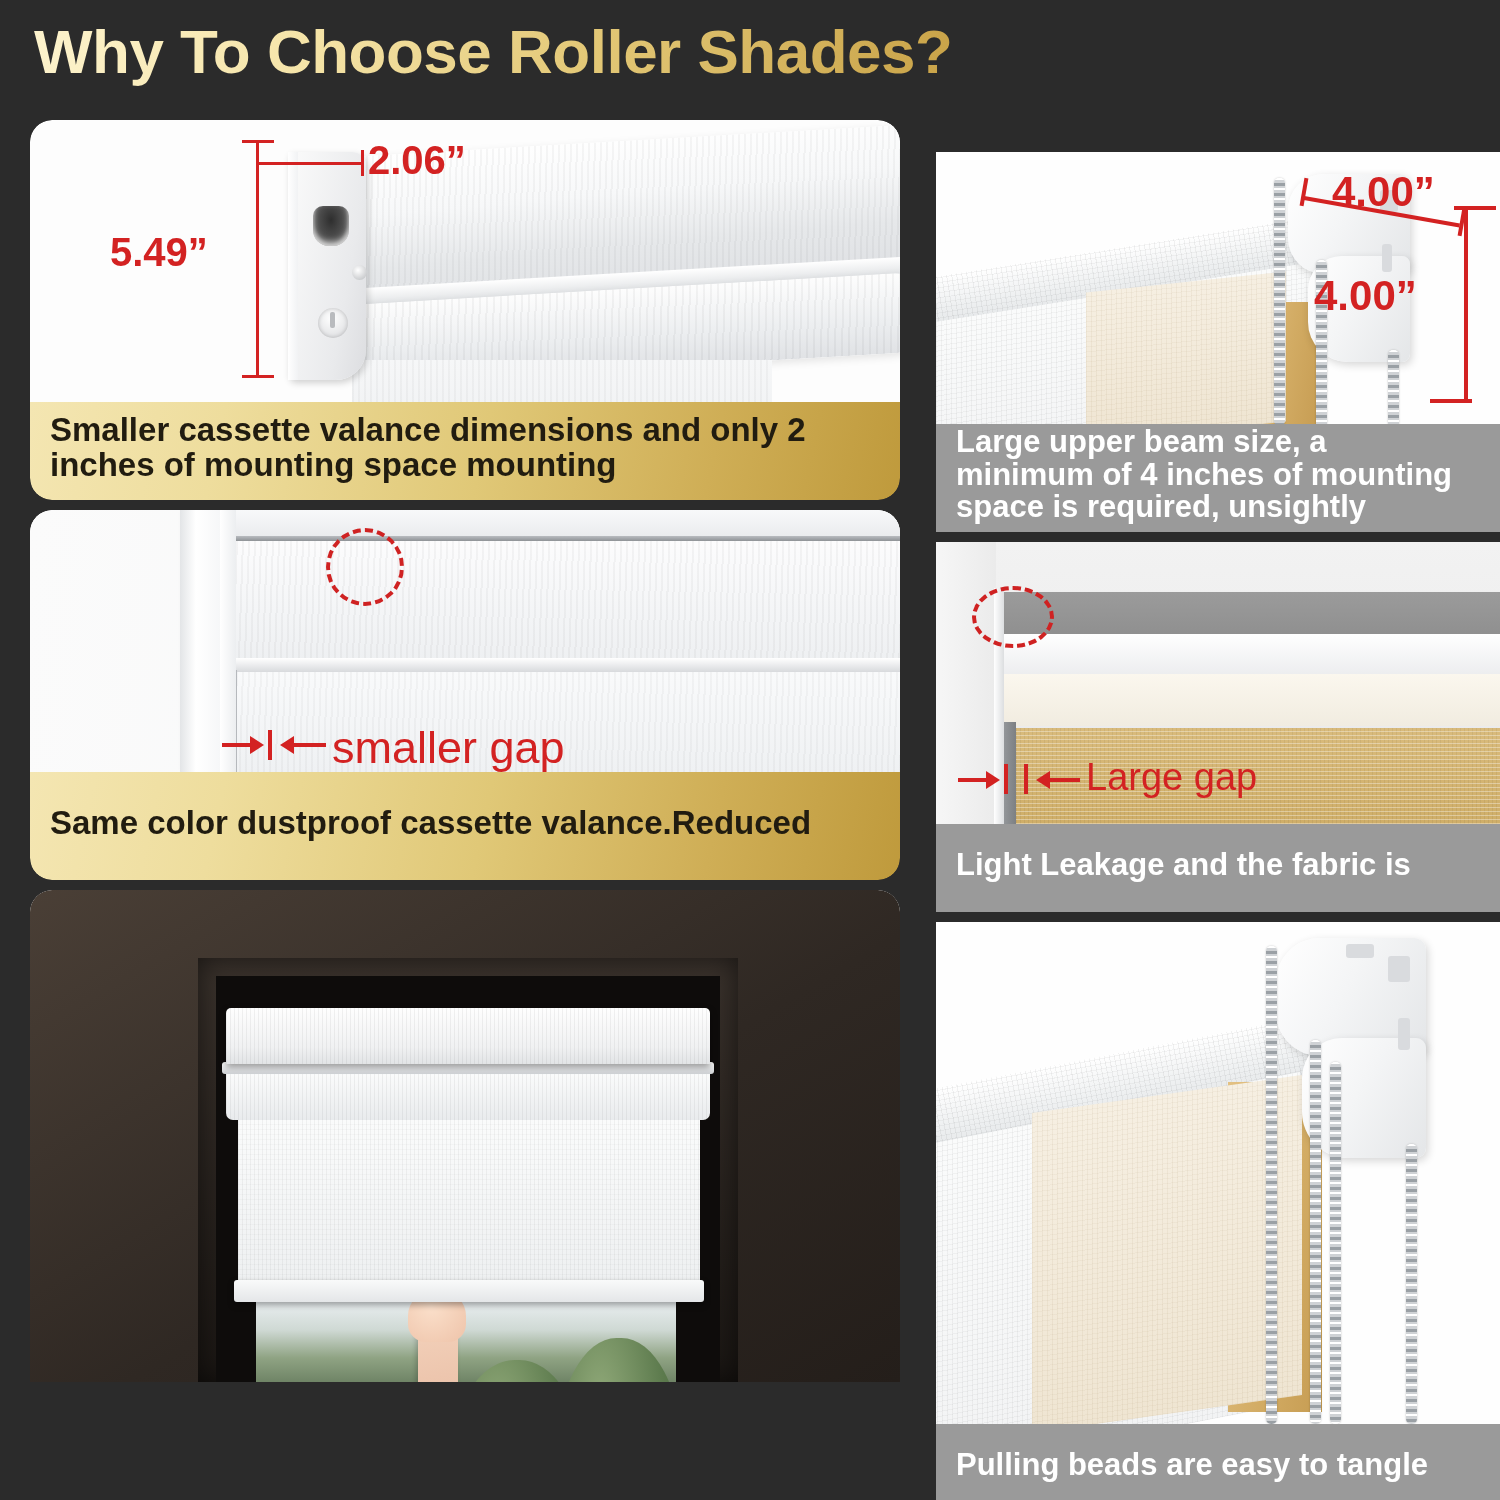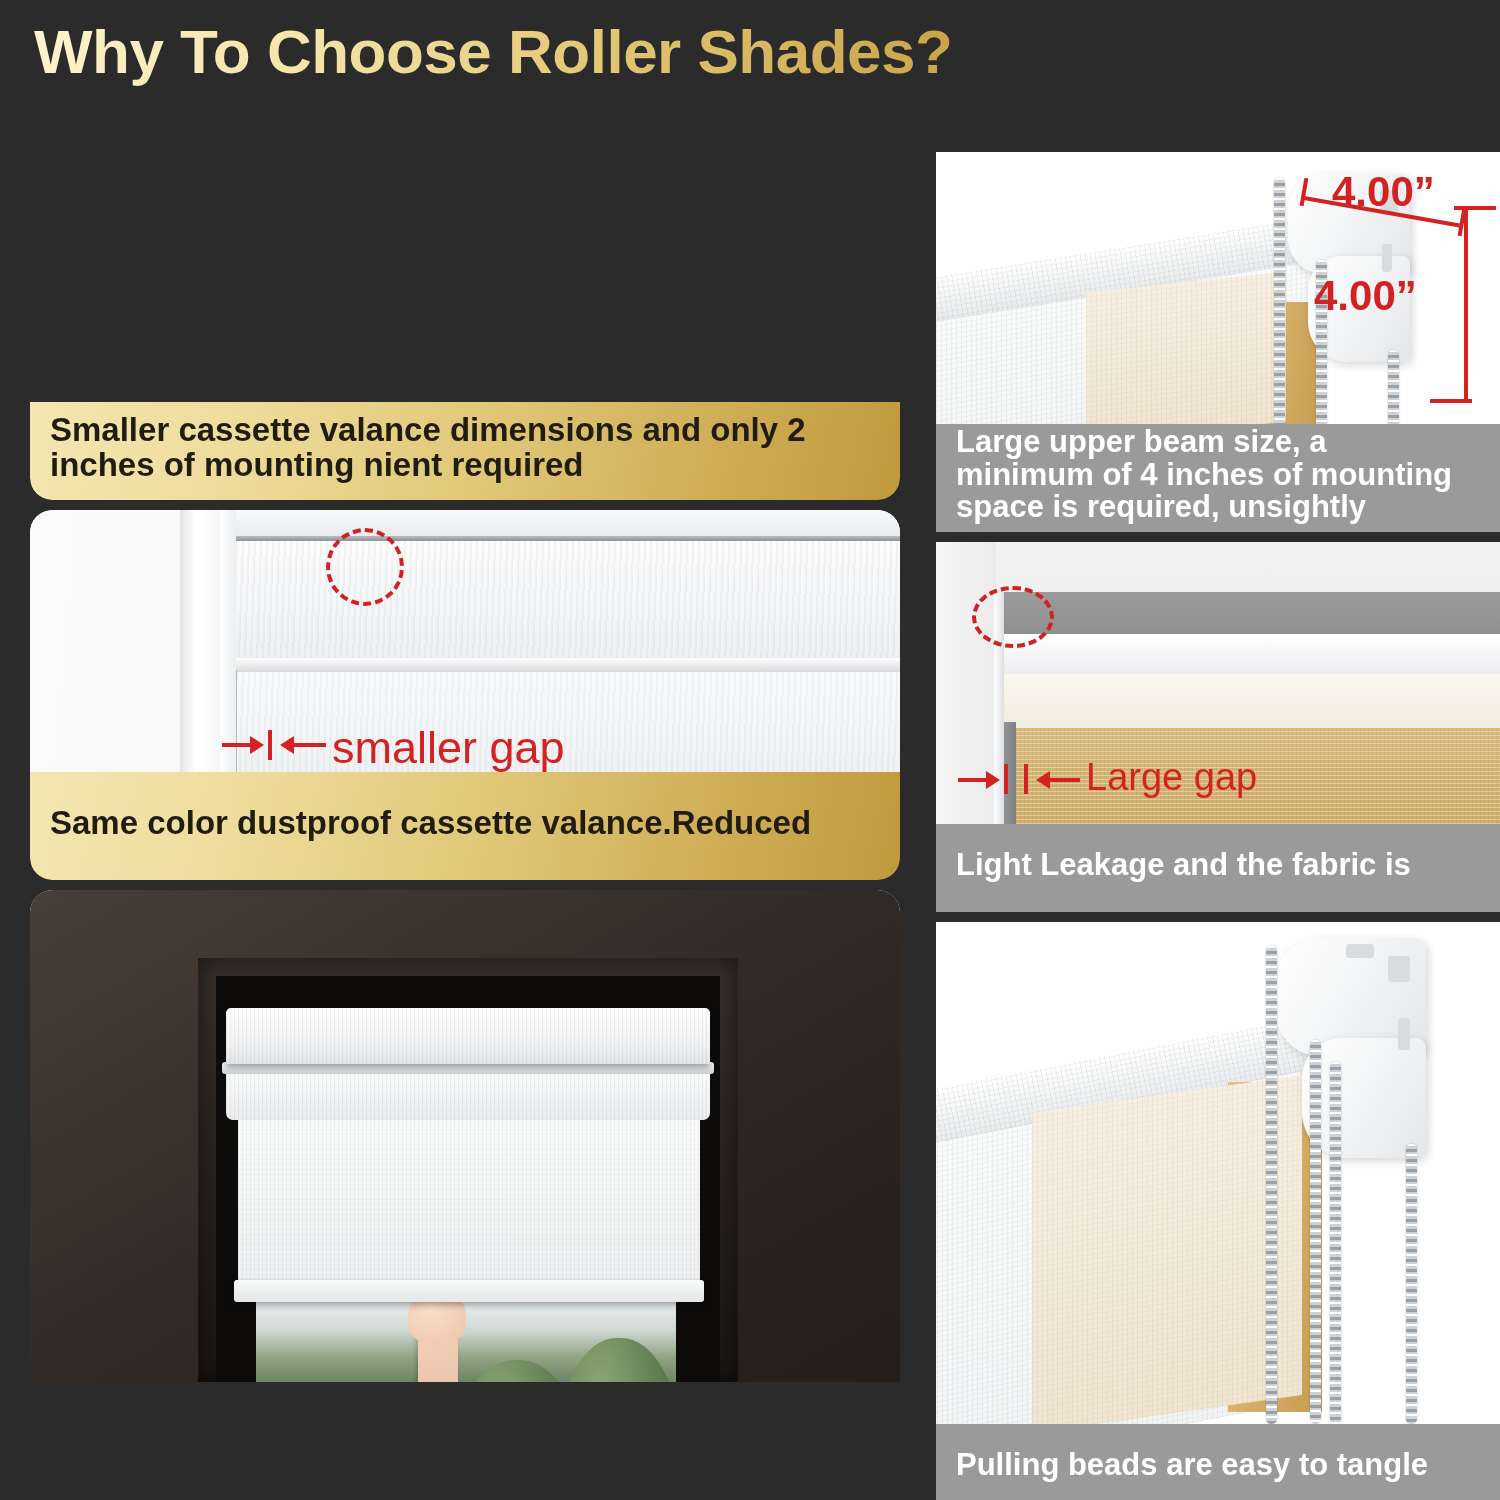--- a/index.html
+++ b/index.html
@@ -263,24 +263,46 @@
   .bl-fist { position:absolute; left:378px; top:400px; width:58px; height:52px;
     background:radial-gradient(ellipse at 40% 30%,#fbe0cb,#eec3a9);
     border-radius:26px 26px 18px 18px; }
 </style>
 </head>
 <body>
 
 <div class="title">Why To Choose Roller Shades?</div>
 
 <div class="panel pL rowA">
+  <div class="photo tl-bg" style="height:282px">
+    <div class="scene">
+      <div class="cass-body"></div>
+      <div class="cass-lip"></div>
+      <div class="cass-roll"></div>
+      <div class="cass-fab"></div>
+      <div class="cass-end"></div>
+      <div class="cass-slot"></div>
+      <div class="cass-screw"></div>
+      <div class="cass-pin"></div>
+
+      <div class="dimline" style="left:226px;top:42px;width:108px;height:3px;"></div>
+      <div class="tick" style="left:226px;top:30px;height:26px;"></div>
+      <div class="tick" style="left:331px;top:30px;height:26px;"></div>
+      <div class="dim" style="left:338px;top:18px;font-size:40px;">2.06”</div>
+
+      <div class="dimline" style="left:226px;top:20px;width:3px;height:238px;"></div>
+      <div class="dimline" style="left:212px;top:20px;width:32px;height:3px;"></div>
+      <div class="dimline" style="left:212px;top:255px;width:32px;height:3px;"></div>
+      <div class="dim" style="left:80px;top:110px;font-size:40px;">5.49”</div>
+    </div>
+  </div>
   <div class="cap cap-gold" style="height:98px">
     <div>
       <span>Smaller cassette valance dimensions and only 2</span>
-      <span>inches of mounting nient required</span>
+      <span>inches of mounting space mounting</span>
     </div>
   </div>
 </div>
 
 <div class="panel pR rowA">
   <div class="photo bg-white" style="height:272px">
     <div class="scene">
       <div class="rs-tube" style="left:-10px;top:60px;width:420px;height:62px;transform:rotate(-9deg);transform-origin:right center;"></div>
       <div class="rs-fabric-white" style="left:-10px;top:108px;width:400px;height:170px;transform:skewY(-9deg);transform-origin:right top;"></div>
       <div class="rs-gold" style="left:300px;top:150px;width:84px;height:130px;"></div>

